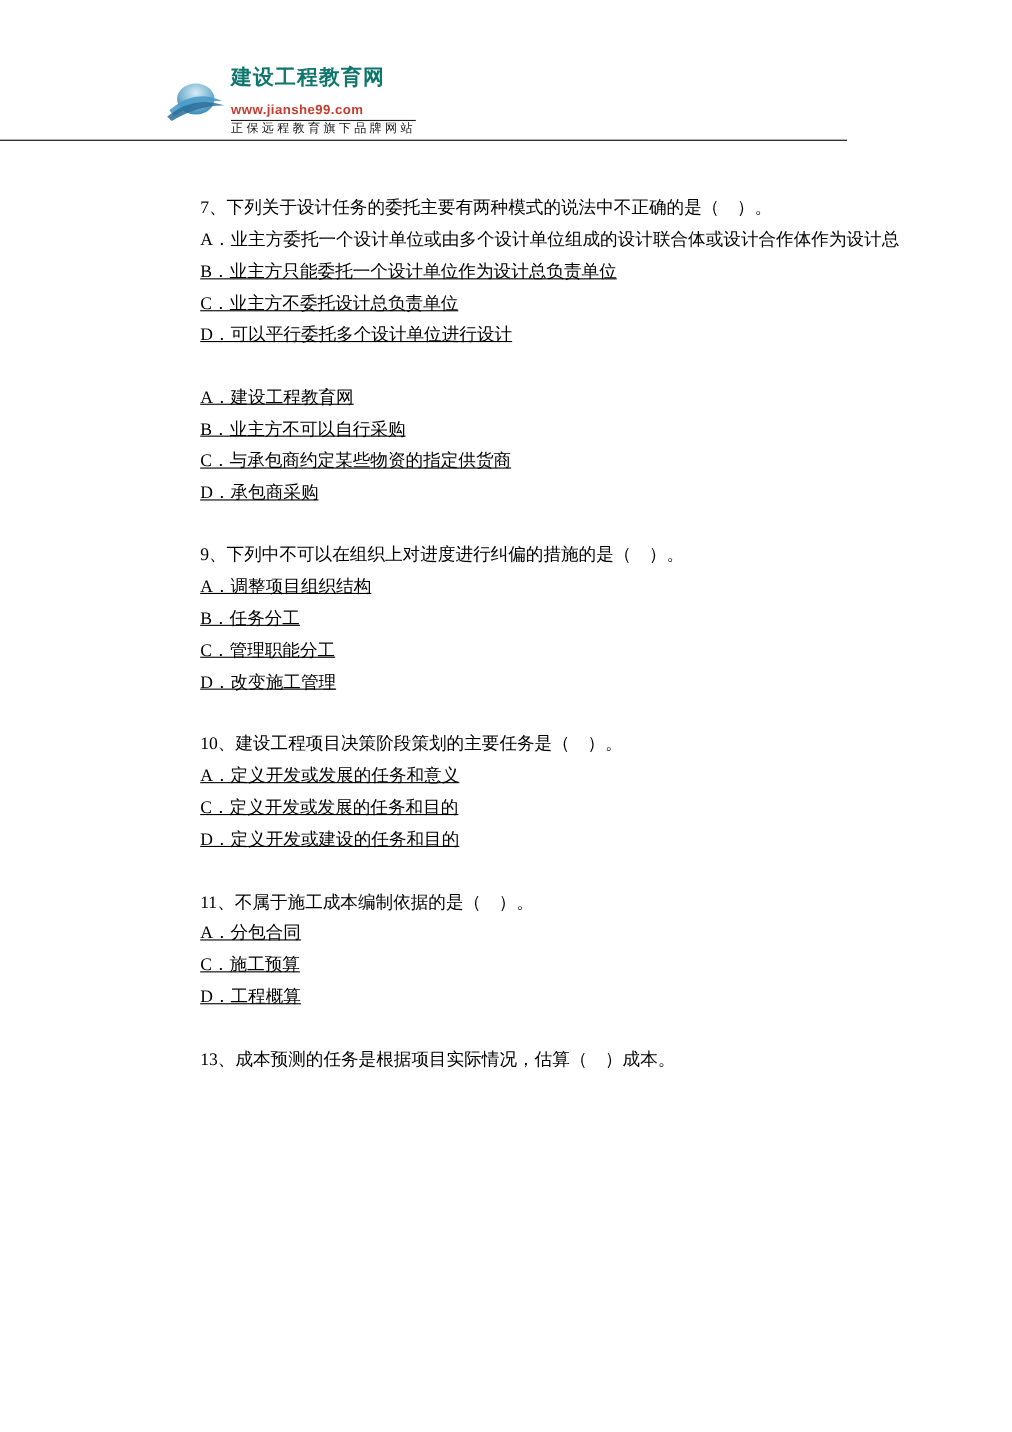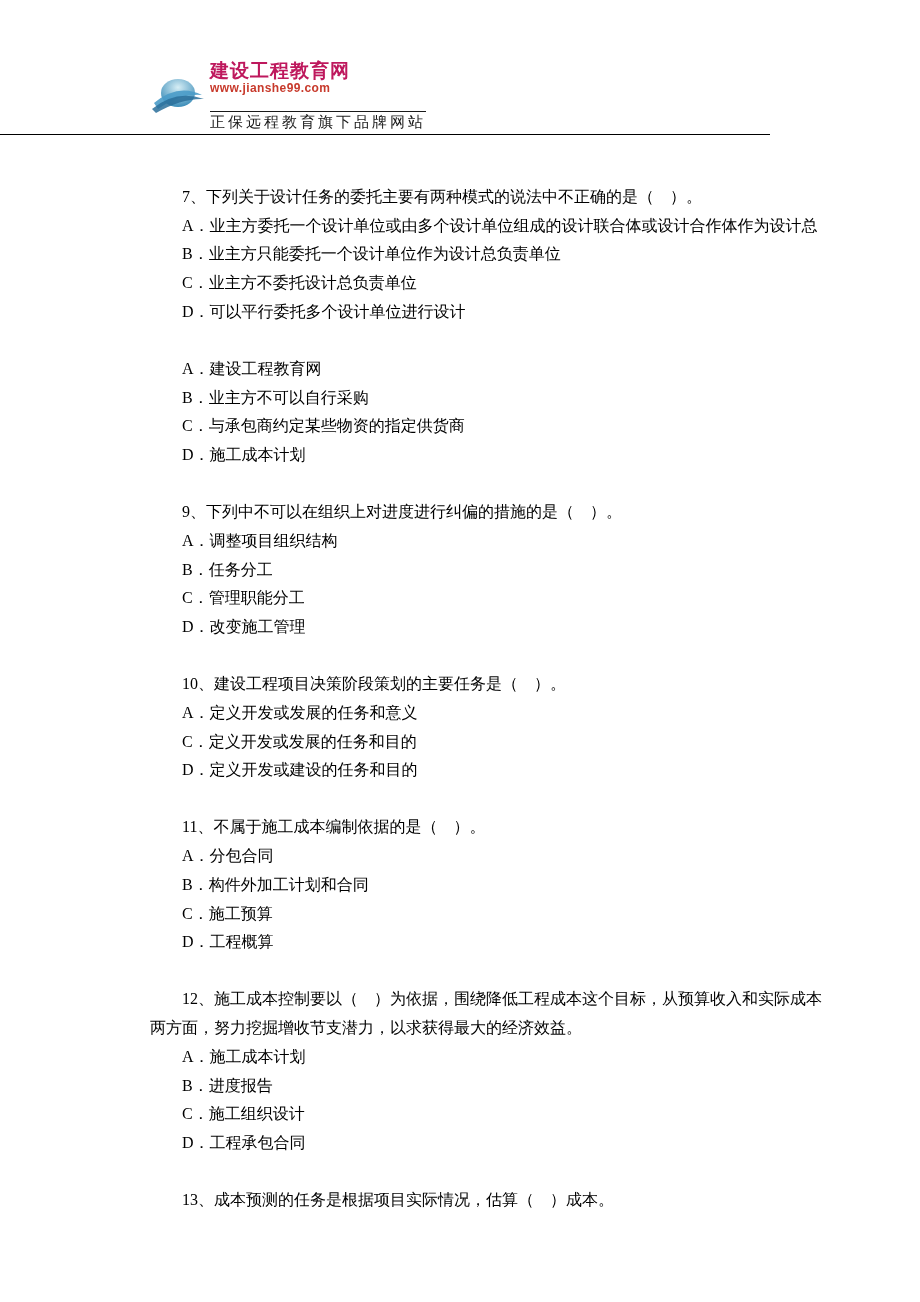--- a/index.html
+++ b/index.html
@@ -35,50 +35,52 @@
     .logo-text-block {
       display: flex;
       flex-direction: column;
       line-height: 1.15;
     }
     .logo-title {
       font-family: "SimHei", "黑体", sans-serif;
       font-weight: 900;
       font-size: 19px;
       letter-spacing: 1px;
-      color: #be185d;
+      color: #0f766e;
     }
     .logo-url {
       font-family: Arial, sans-serif;
       font-size: 12px;
       color: #c83a2c;
       font-weight: bold;
       letter-spacing: 0.4px;
+      margin-top: 12px;
     }
     .logo-tagline {
       font-family: "SimHei", "黑体", sans-serif;
-      font-size: 15px;
+      font-size: 11px;
       letter-spacing: 3px;
       color: #1a1a1a;
       border-top: 1.5px solid #1a1a1a;
       padding-top: 1px;
-      margin-top: 15px;
+      margin-top: 1px;
     }
     .content {
       padding: 0 64px 0 150px;
       margin-top: 48px;
     }
     .question-block {
       margin-bottom: 28px;
     }
     .q-line {
       text-indent: 2em;
     }
     .opt-line {
       text-indent: 2em;
+      text-decoration: underline;
     }
     .continuation {
       text-indent: 0;
     }
   </style>
 </head>
 <body>
 
 <div class="header">
   <div class="header-inner">
@@ -110,53 +112,44 @@
     <p class="q-line">A．业主方委托一个设计单位或由多个设计单位组成的设计联合体或设计合作体作为设计总</p>
     <p class="opt-line">B．业主方只能委托一个设计单位作为设计总负责单位</p>
     <p class="opt-line">C．业主方不委托设计总负责单位</p>
     <p class="opt-line">D．可以平行委托多个设计单位进行设计</p>
   </div>
 
   <div class="question-block">
     <p class="opt-line">A．建设工程教育网</p>
     <p class="opt-line">B．业主方不可以自行采购</p>
     <p class="opt-line">C．与承包商约定某些物资的指定供货商</p>
-    <p class="opt-line">D．施工成本计划</p>
+    <p class="opt-line">D．承包商采购</p>
   </div>
 
   <div class="question-block">
     <p class="q-line">9、下列中不可以在组织上对进度进行纠偏的措施的是（　）。</p>
     <p class="opt-line">A．调整项目组织结构</p>
     <p class="opt-line">B．任务分工</p>
     <p class="opt-line">C．管理职能分工</p>
     <p class="opt-line">D．改变施工管理</p>
   </div>
 
   <div class="question-block">
     <p class="q-line">10、建设工程项目决策阶段策划的主要任务是（　）。</p>
     <p class="opt-line">A．定义开发或发展的任务和意义</p>
     <p class="opt-line">C．定义开发或发展的任务和目的</p>
     <p class="opt-line">D．定义开发或建设的任务和目的</p>
   </div>
 
   <div class="question-block">
     <p class="q-line">11、不属于施工成本编制依据的是（　）。</p>
     <p class="opt-line">A．分包合同</p>
-    <p class="opt-line">B．构件外加工计划和合同</p>
     <p class="opt-line">C．施工预算</p>
     <p class="opt-line">D．工程概算</p>
   </div>
 
-  <div class="question-block">
-    <p class="q-line">12、施工成本控制要以（　）为依据，围绕降低工程成本这个目标，从预算收入和实际成本</p>
-    <p class="continuation">两方面，努力挖掘增收节支潜力，以求获得最大的经济效益。</p>
-    <p class="opt-line">A．施工成本计划</p>
-    <p class="opt-line">B．进度报告</p>
-    <p class="opt-line">C．施工组织设计</p>
-    <p class="opt-line">D．工程承包合同</p>
-  </div>
 
   <div class="question-block">
     <p class="q-line">13、成本预测的任务是根据项目实际情况，估算（　）成本。</p>
 
   </div>
 
 </div>
 
 </body></html>

